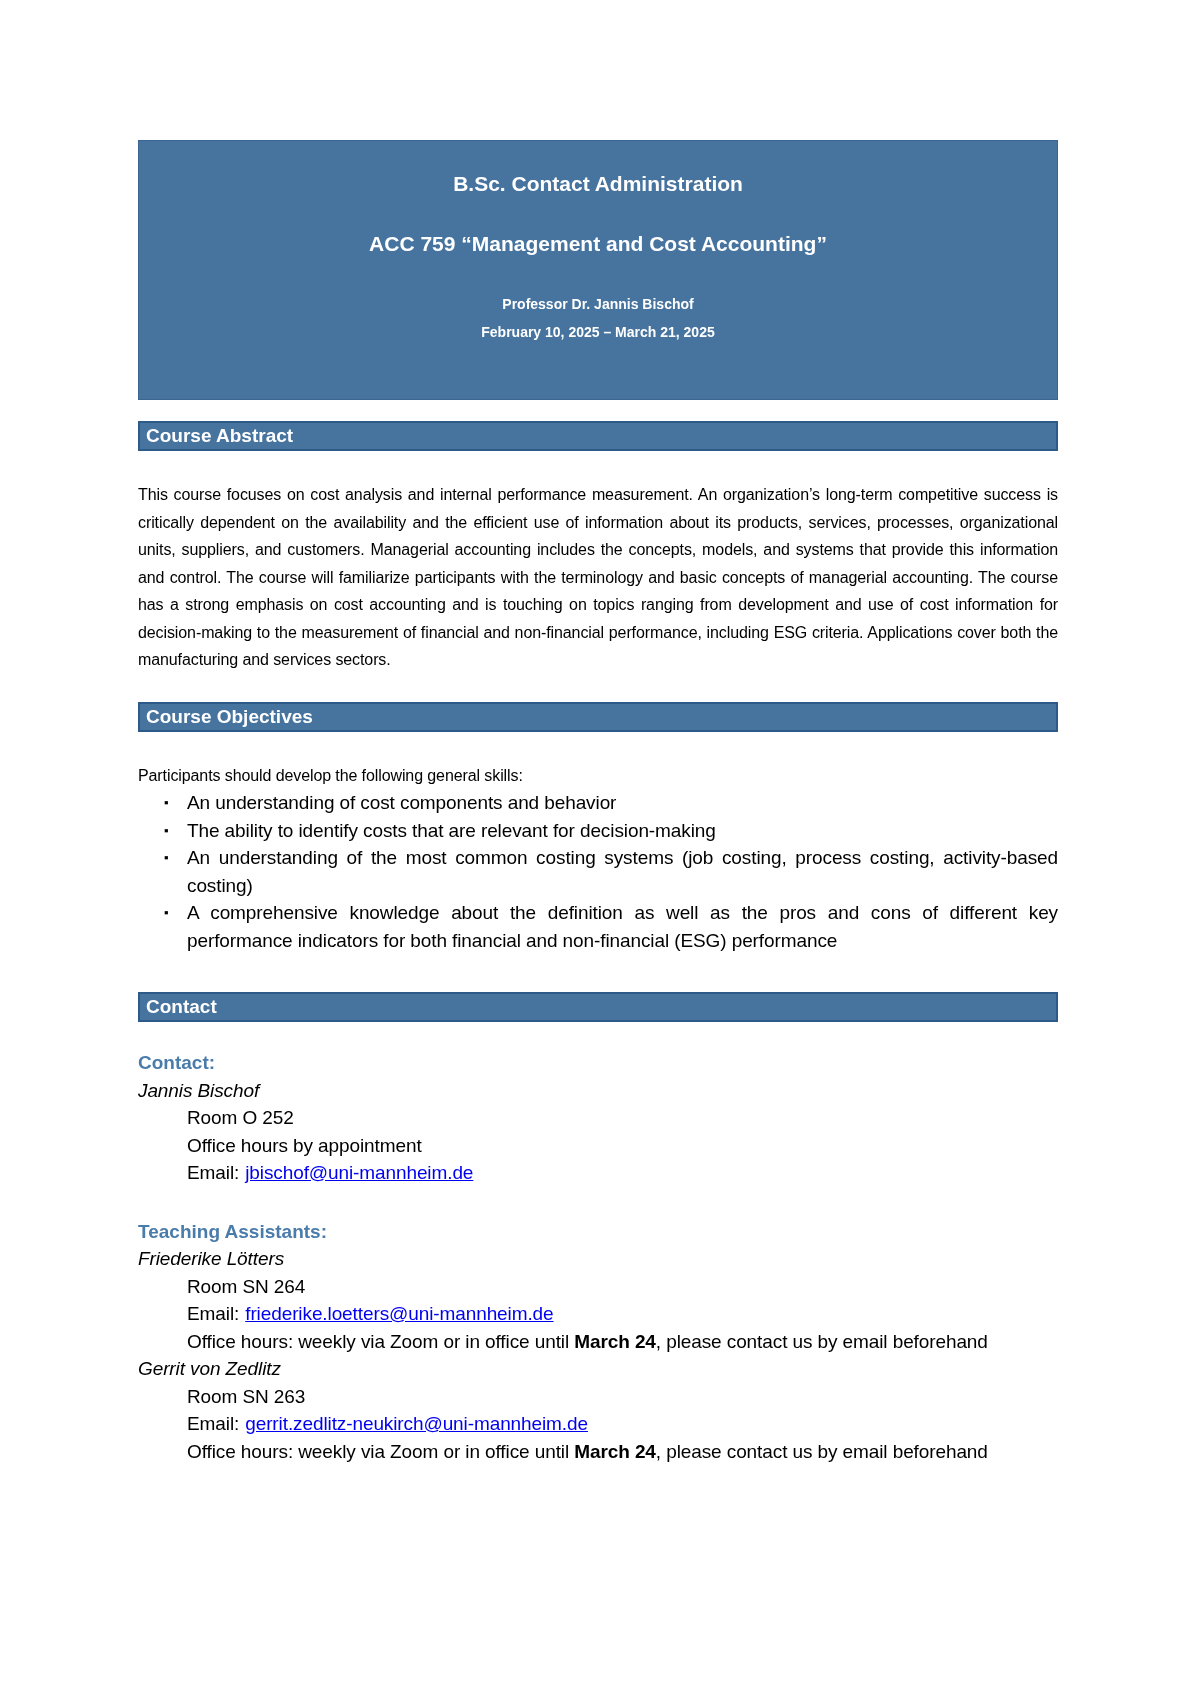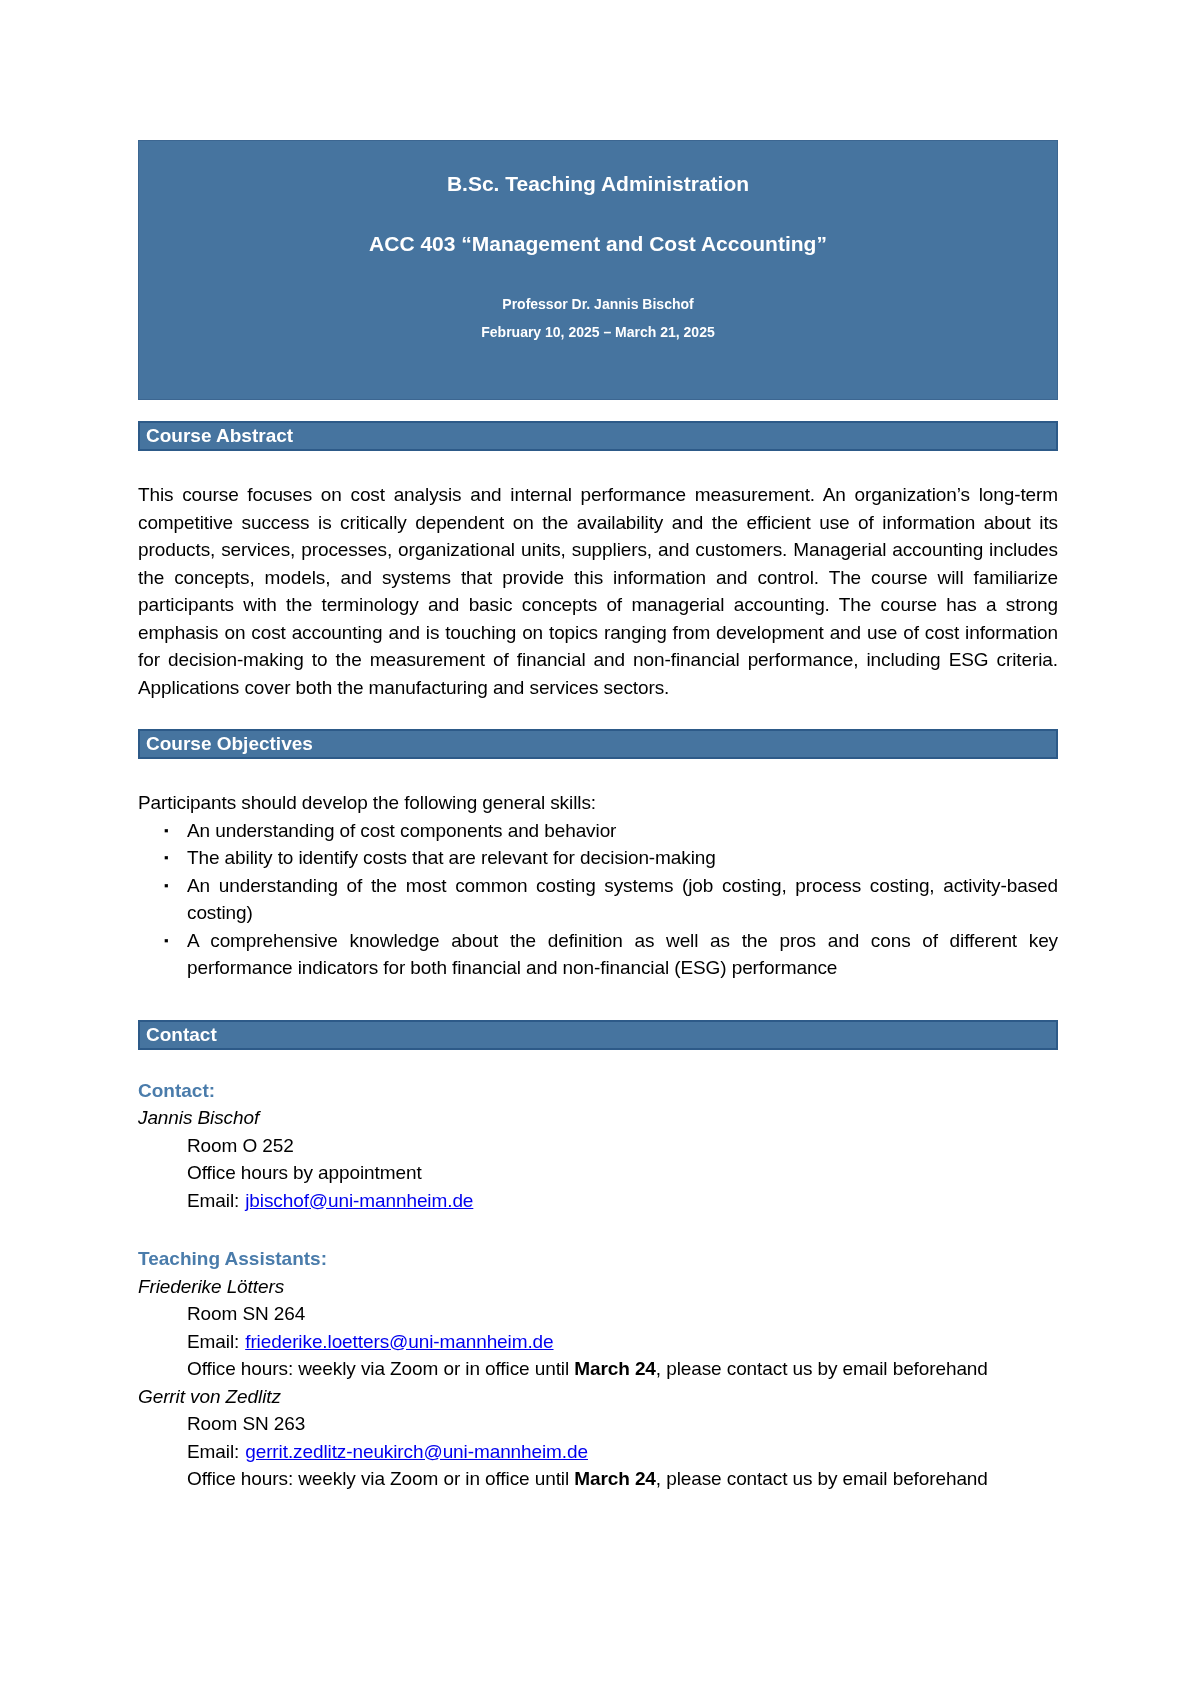--- a/index.html
+++ b/index.html
@@ -45,21 +45,21 @@
     font-size: 19px;
     font-weight: bold;
     line-height: 26px;
     padding-left: 6px;
   }
   .bar-abstract   { margin-top: 21px; }
   .bar-objectives { margin-top: 28px; }
   .bar-contact    { margin-top: 38px; }
   
   .body-text {
-    font-size: 19px;
+    font-size: 16px;
     line-height: 27.5px;
     letter-spacing: -0.1px;
   }
   .justify { text-align: justify; }
   .abstract-text   { margin-top: 30px; }
   .objectives-intro{ margin-top: 30px; }
   
   ul.bullets { list-style: none; }
   ul.bullets li {
     position: relative;
@@ -106,23 +106,23 @@
   }
   .bold { font-weight: bold; }
 </style>
 </head>
 <body>
 
 <div class="page">
   <div class="content">
 
     <div class="banner">
-      <div class="banner-line lg">B.Sc. Teaching Administration</div>
+      <div class="banner-line lg">B.Sc. Contact Administration</div>
       <div class="gap-lg"></div>
-      <div class="banner-line lg">ACC 403 “Management and Cost Accounting”</div>
+      <div class="banner-line lg">ACC 759 “Management and Cost Accounting”</div>
       <div class="gap-md"></div>
       <div class="banner-line sm">Professor Dr. Jannis Bischof</div>
       <div class="banner-line sm">February 10, 2025 – March 21, 2025</div>
     </div>
 
     <div class="section-bar bar-abstract">
       <span>Course Abstract</span>
     </div>
     <p class="body-text justify abstract-text">This course focuses on cost analysis and internal performance measurement. An organization’s long-term competitive success is critically dependent on the availability and the efficient use of information about its products, services, processes, organizational units, suppliers, and customers. Managerial accounting includes the concepts, models, and systems that provide this information and control. The course will familiarize participants with the terminology and basic concepts of managerial accounting. The course has a strong emphasis on cost accounting and is touching on topics ranging from development and use of cost information for decision-making to the measurement of financial and non-financial performance, including ESG criteria. Applications cover both the manufacturing and services sectors.</p>
 

